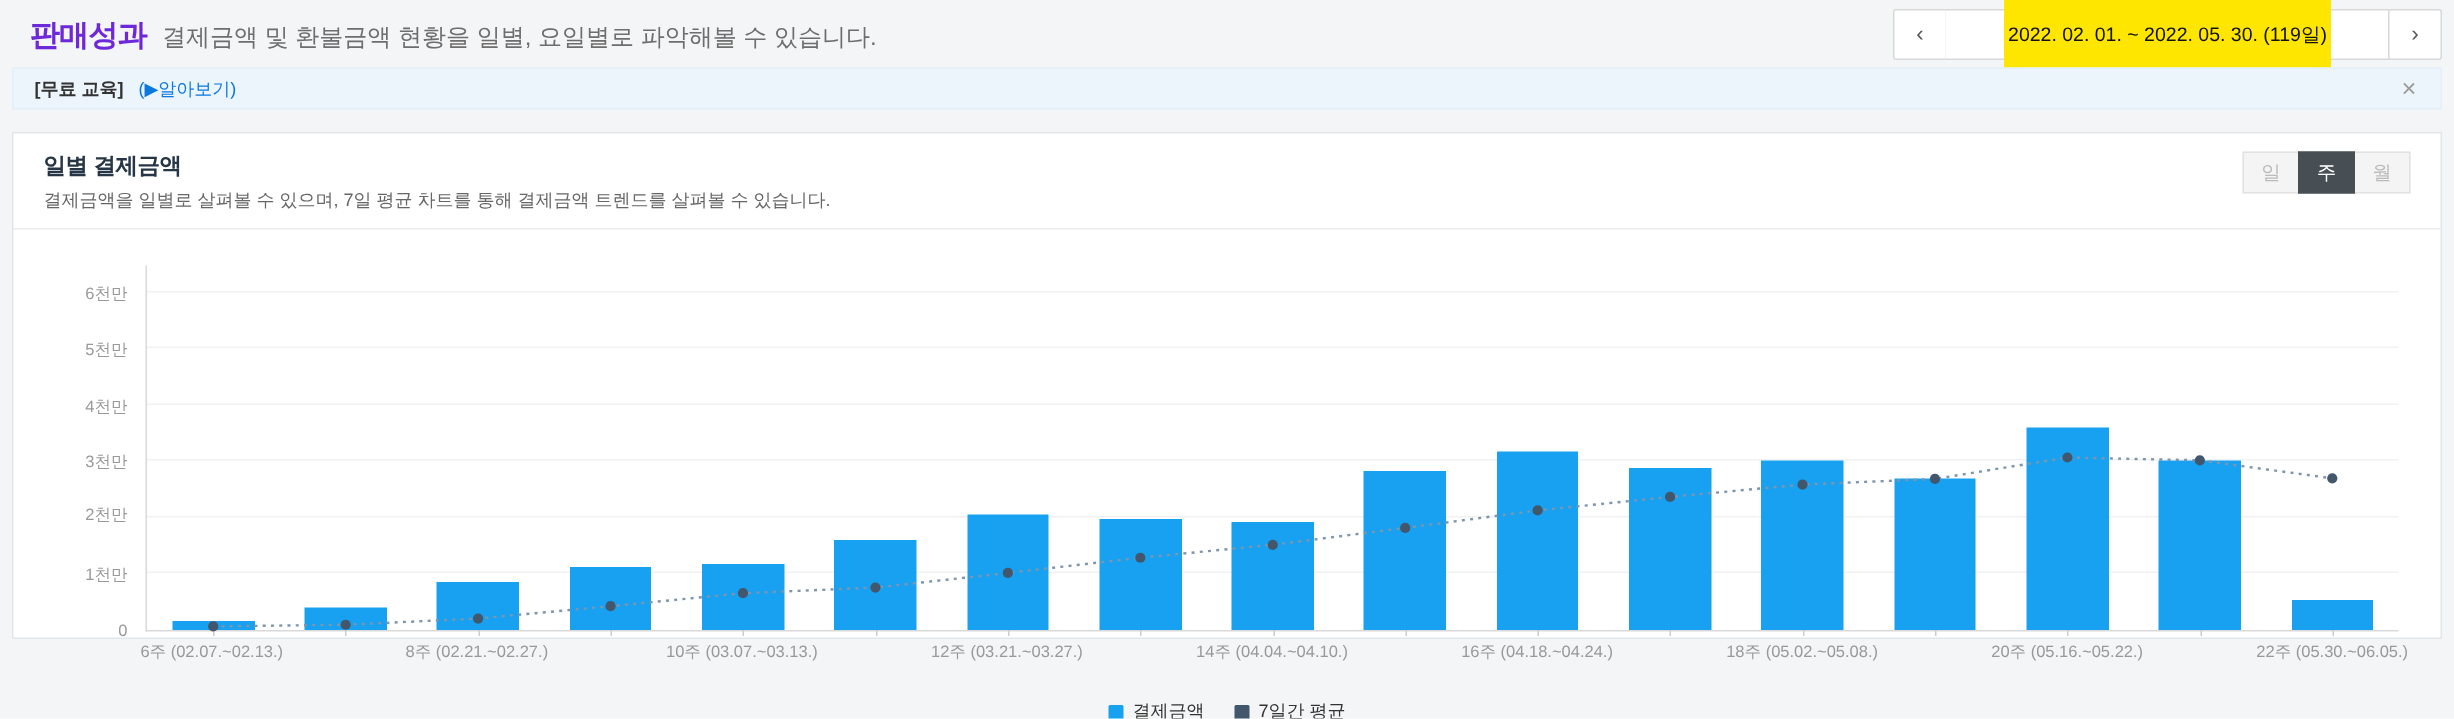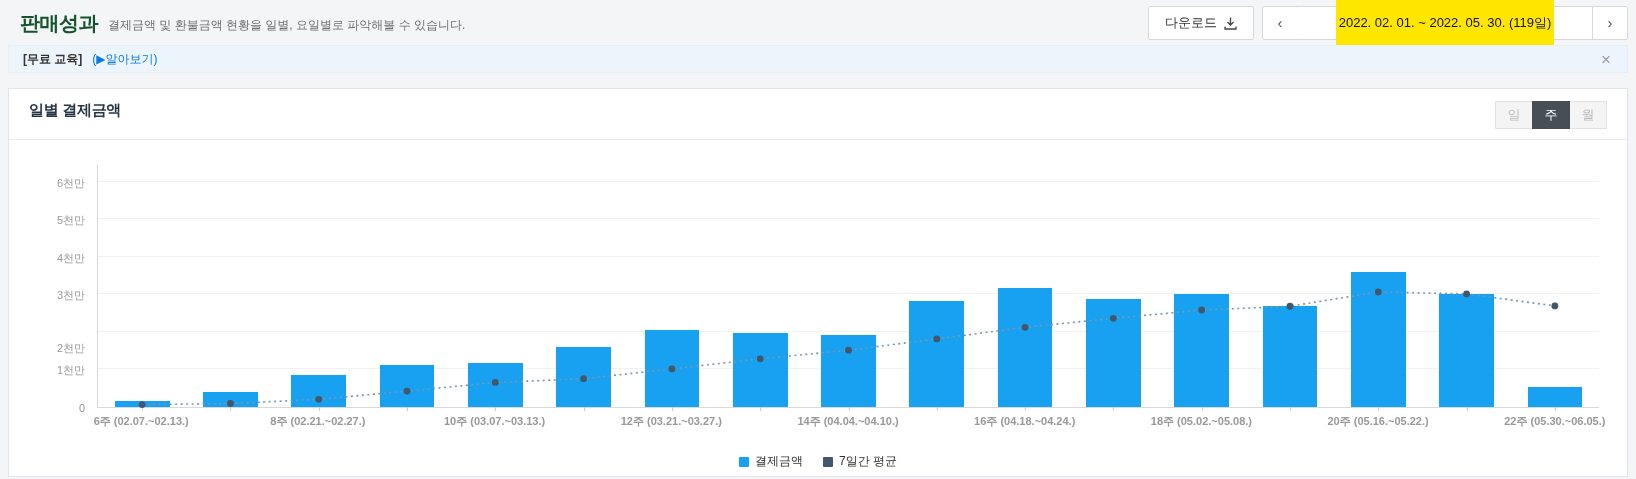--- a/index.html
+++ b/index.html
@@ -3,22 +3,22 @@
 <meta charset="utf-8">
 <style>
   * { box-sizing: border-box; margin: 0; padding: 0; }
   html,body { width:1636px; height:479px; }
   body {
     font-family: "Liberation Sans", "DejaVu Sans", sans-serif;
     background:#f4f5f6; color:#333; overflow:hidden; position:relative;
   }
   
   .top-bar { display:flex; align-items:center; padding:6px 8px 5px 20px; height:45px; }
-  .page-title { font-size:20px; font-weight:bold; color:#14532d; letter-spacing:-0.5px; }
-  .page-subtitle { font-size:12px; color:#6e6e6e; margin-left:10px; padding-top:5px; }
+  .page-title { font-size:20px; font-weight:bold; color:#6d28d9; letter-spacing:-0.5px; }
+  .page-subtitle { font-size:16px; color:#6e6e6e; margin-left:10px; padding-top:5px; }
   .top-controls { margin-left:auto; display:flex; align-items:center; gap:8px; }
   .download-btn {
     height:34px; padding:0 16px; background:#fff; border:1px solid #d8d8d8; border-radius:2px;
     font-size:13px; color:#333; display:flex; align-items:center; gap:7px; cursor:pointer;
   }
   .date-nav { display:flex; height:34px; }
   .nav-btn {
     width:36px; height:34px; background:#fff; border:1px solid #d8d8d8; border-radius:2px;
     color:#555; font-size:15px; line-height:32px; text-align:center; cursor:pointer;
   }
@@ -33,35 +33,35 @@
     margin:0 8px; height:28px; background:#edf5fc; border:1px solid #e4eff9;
     display:flex; align-items:center; padding:0 40px 0 14px; font-size:12px; color:#333; position:relative;
   }
   .notice-tag { font-weight:bold; margin-right:5px; }
   .notice-link { color:#0b7ae0; text-decoration:none; margin-left:5px; cursor:pointer; }
   .notice-close {
     position:absolute; right:16px; top:50%; transform:translateY(-50%);
     color:#9b9b9b; font-size:17px; line-height:1; cursor:pointer; background:none; border:none;
   }
   
-  .card { margin:15px 8px 0; background:#fff; border:1px solid #e3e5e8; height:389px; }
+  .card { margin:15px 8px 0; background:#fff; border:1px solid #e3e5e8; height:338px; }
   .card-head { display:flex; align-items:flex-start; padding:12px 20px 10px; border-bottom:1px solid #ececec; }
   .panel-title { font-size:15px; font-weight:bold; color:#263646; letter-spacing:-0.3px; }
   .panel-desc { font-size:12px; color:#666; margin-top:5px; }
   .period-tabs { margin-left:auto; display:flex; }
   .tab {
     width:38px; height:28px; font-size:13px; text-align:center; line-height:26px;
     background:#f4f4f4; color:#bbb; border:1px solid #e2e2e2; margin-left:-1px; cursor:pointer;
   }
   .tab.active { background:#474f54; color:#fff; border-color:#474f54; position:relative; z-index:1; }
   
   .chart-wrap { display:flex; padding:24px 28px 0 0; }
   .y-axis { width:88px; position:relative; height:244px; font-size:11px; color:#999; }
   .y-axis span { position:absolute; right:12px; transform:translateY(50%); }
-  .chart-col { flex:1;font-weight:bold; }
+  .chart-col { flex:1; }
   .plot {
     position:relative; height:244px;
     border-left:1px solid #d9d9d9; border-bottom:1px solid #d9d9d9;
   }
   .gridline { position:absolute; left:0; right:0; height:1px; background:#f1f1f1; }
   .bars { position:absolute; left:0; right:0; top:0; bottom:0; display:flex; }
   .slot { flex:1; display:flex; align-items:flex-end; justify-content:center; }
   .bar { width:62%; background:#18a1f0; }
   .x-tick { position:absolute; top:100%; width:1px; height:4px; background:#ccc; }
   svg.avg-line { position:absolute; left:0; top:0; pointer-events:none; overflow:visible; }
@@ -72,29 +72,20 @@
   .legend-item { display:flex; align-items:center; gap:6px; font-size:12px; color:#333;margin-top:12px; }
   .legend-swatch { width:10px; height:10px; border-radius:1px; display:inline-block; }
 </style>
 </head>
 <body>
 
 <div class="top-bar">
   <span class="page-title">판매성과</span>
   <span class="page-subtitle">결제금액 및 환불금액 현황을 일별, 요일별로 파악해볼 수 있습니다.</span>
   <div class="top-controls">
-    <button class="download-btn">
-      <span>다운로드</span>
-      <span style="display:inline-flex">
-        <svg width="13" height="13" viewBox="0 0 13 13">
-            <path d="M6.5 0.5 v7 M3.5 5 l3 3 3-3" stroke="#444" stroke-width="1.3" fill="none"></path>
-            <path d="M1 9.5 v2.5 h11 v-2.5" stroke="#444" stroke-width="1.3" fill="none"></path>
-          </svg>
-      </span>
-    </button>
     <div class="date-nav">
       <button class="nav-btn">
         <span>‹</span>
       </button>
       <div class="date-display">
         <mark>2022. 02. 01. ~ 2022. 05. 30. (119일)</mark>
       </div>
       <button class="nav-btn">
         <span>›</span>
       </button>
@@ -105,33 +96,34 @@
 <div class="notice-bar">
   <span class="notice-tag">[무료 교육]</span>
   <a class="notice-link">(▶알아보기)</a>
   <button class="notice-close">×</button>
 </div>
 
 <div class="card">
   <div class="card-head">
     <div>
       <div class="panel-title">일별 결제금액</div>
+      <div class="panel-desc">결제금액을 일별로 살펴볼 수 있으며, 7일 평균 차트를 통해 결제금액 트렌드를 살펴볼 수 있습니다.</div>
     </div>
     <div class="period-tabs">
       <button class="tab">일</button>
       <button class="tab active">주</button>
       <button class="tab">월</button>
     </div>
   </div>
 
   <div class="chart-wrap">
     <div class="y-axis">
         <span style="bottom: 0px;">0</span>
         <span style="bottom: 37.5385px;">1천만</span>
-        <span style="bottom: 60px; text-align: right;">2천만</span>
+        <span style="bottom: 78px; text-align: right;">2천만</span>
         <span style="bottom: 112.615px;">3천만</span>
         <span style="bottom: 150.154px;">4천만</span>
         <span style="bottom: 187.692px;">5천만</span>
         <span style="bottom: 225.231px; margin-left: 20px;">6천만</span>
       </div>
     <div class="chart-col">
       <div class="plot">
           <div class="gridline" style="bottom: 37.5385px;"></div>
           <div class="gridline" style="bottom: 75.0769px;"></div>
           <div class="gridline" style="bottom: 112.615px;"></div>

